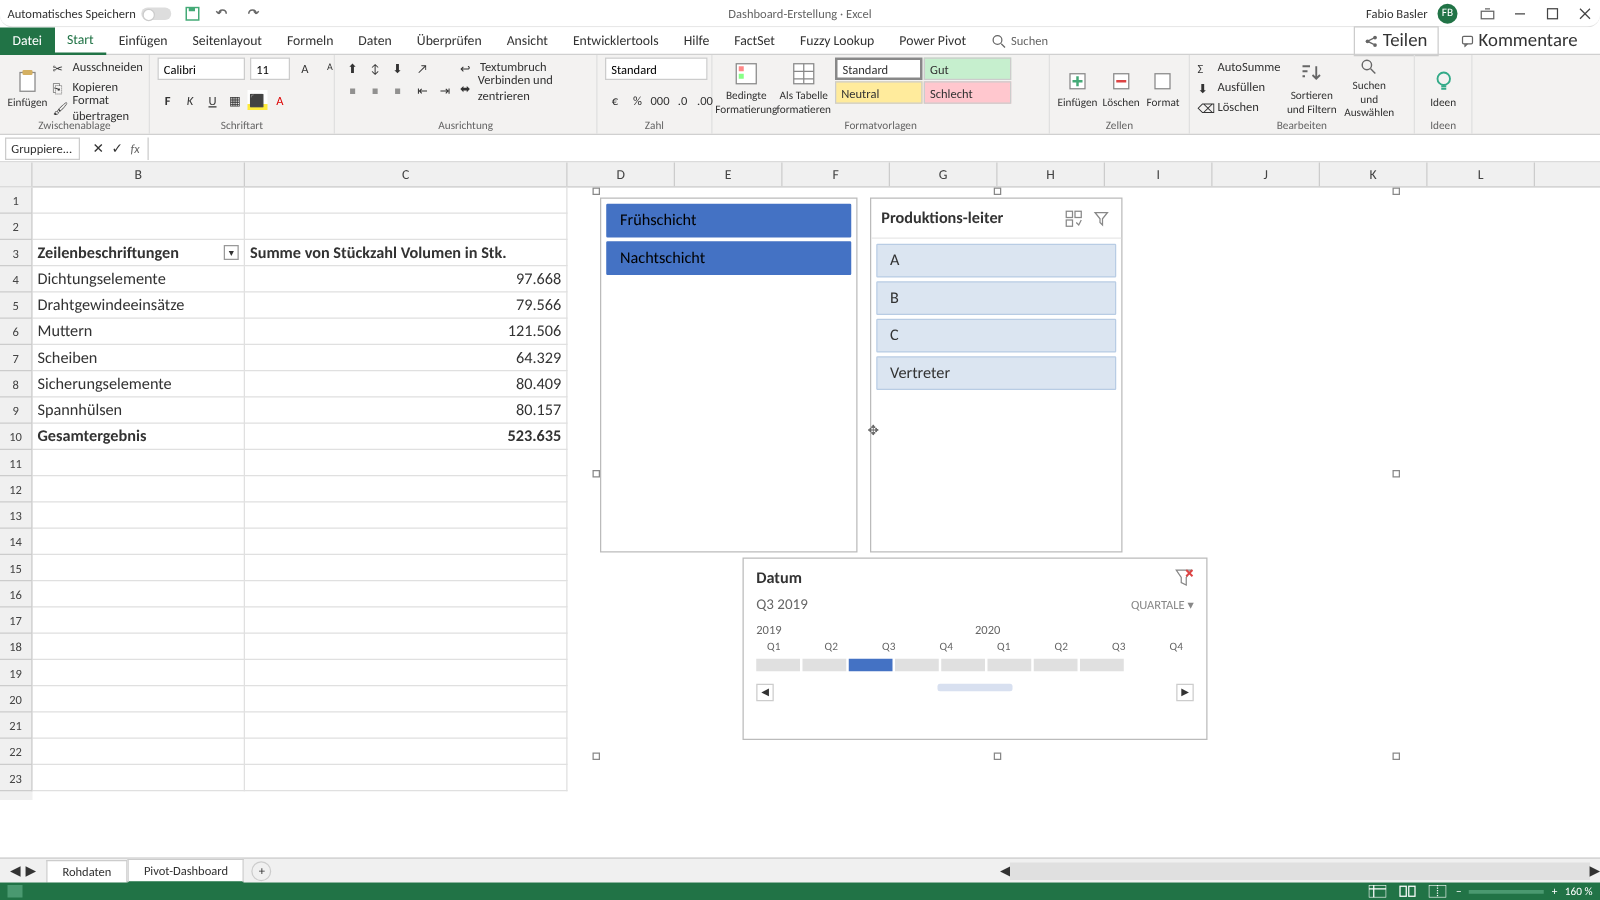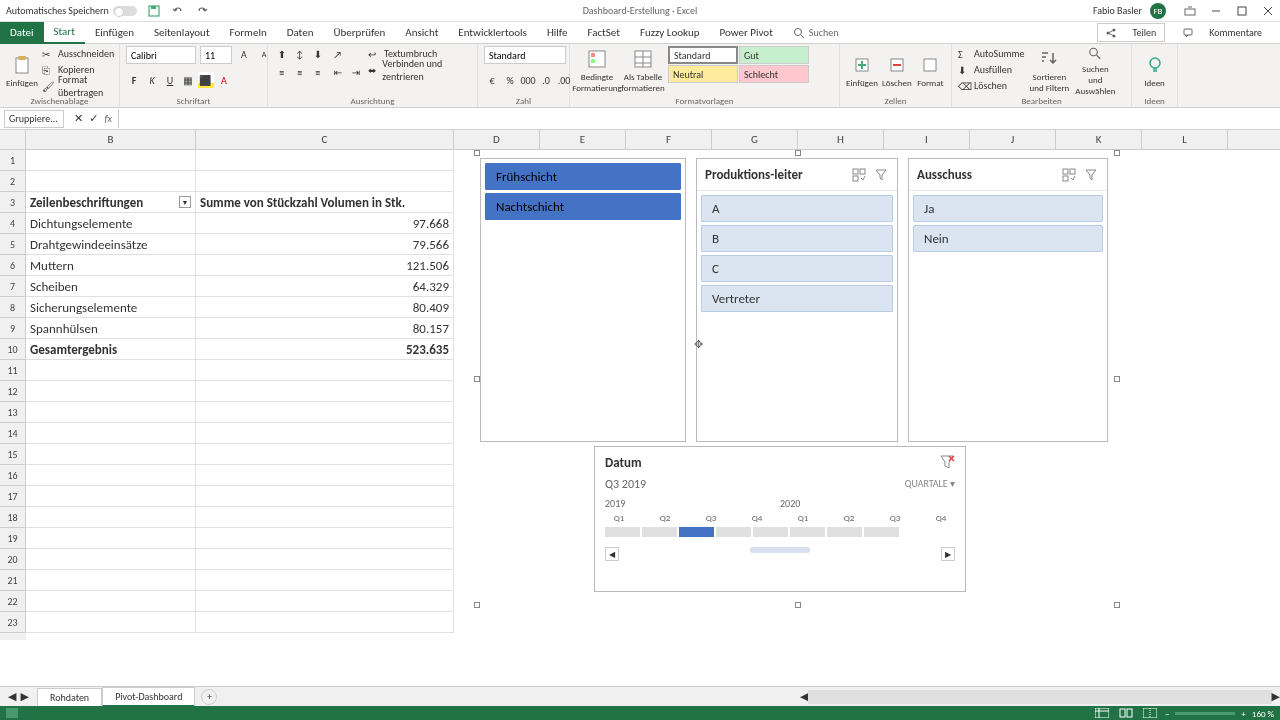--- a/index.html
+++ b/index.html
@@ -1,38 +1,38 @@
 <!DOCTYPE html>
 <html><head>
 <meta charset="utf-8">
 <style>
 * { margin: 0; padding: 0; box-sizing: border-box; font-family: "Segoe UI", Calibri, sans-serif; }
 body { background: #fff; font-size: 11px; color: #333; overflow: hidden; width: 1280px; height: 720px; position: relative; }
 
 
-.titlebar { height: 22px; background: #fff; display: flex; align-items: center; padding: 0 6px; border-bottom: 1px solid #e0e0e0; }
+.titlebar { height: 22px; background: #fff; display: flex; align-items: center; padding: 0 6px; border-bottom: 1px solid #e0e0e0; border-radius: 10px; }
 .autosave { display: flex; align-items: center; gap: 4px; font-size: 10px; }
 .toggle { width: 24px; height: 10px; background: #ddd; border-radius: 5px; position: relative; }
 .toggle::before { content: ""; position: absolute; width: 8px; height: 8px; background: #fff; border-radius: 50%; top: 1px; left: 1px; border: 1px solid #ccc; }
 .qat { display: flex; gap: 10px; margin-left: 10px; }
 .qat-icon { width: 14px; height: 14px; display: flex; align-items: center; justify-content: center; color: #217346; }
 .title-center { position: absolute; left: 50%; transform: translateX(-50%); font-size: 10px; color: #666; }
 .title-right { margin-left: auto; display: flex; align-items: center; gap: 8px; font-size: 10px; }
 .user-badge { width: 16px; height: 16px; background: #217346; color: #fff; border-radius: 50%; display: flex; align-items: center; justify-content: center; font-size: 9px; }
 .win-controls { display: flex; gap: 14px; margin-left: 10px; }
 .win-btn { width: 12px; height: 12px; display: flex; align-items: center; justify-content: center; }
 
 
 .ribbon-tabs { height: 22px; display: flex; align-items: center; padding: 0; background: #fff; border-bottom: 1px solid #d0d0d0; }
 .tab { padding: 0 10px; height: 22px; display: flex; align-items: center; cursor: pointer; font-size: 11px; }
 .tab.file { background: #217346; color: #fff; }
 .tab.active { border-bottom: 2px solid #217346; color: #217346; }
 .ribbon-right { margin-left: auto; display: flex; align-items: center; gap: 10px; padding-right: 10px; }
 .search-box { display: flex; align-items: center; gap: 4px; font-size: 10px; color: #666; }
-.share-btn { display: flex; align-items: center; gap: 16px; padding: 2px 8px; border: 1px solid #ccc; font-size: 10px; }
+.share-btn { display: flex; align-items: center; gap: 4px; padding: 2px 8px; border: 1px solid #ccc; font-size: 15px; }
 
 
 .ribbon { height: 64px; background: #f3f2f1; display: flex; border-bottom: 1px solid #d0d0d0; }
 .ribbon-group { border-right: 1px solid #e0e0e0; padding: 2px 6px; display: flex; flex-direction: column; position: relative; }
 .ribbon-group-label { position: absolute; bottom: 1px; left: 0; right: 0; text-align: center; font-size: 9px; color: #666; }
 .group-content { flex: 1; display: flex; align-items: flex-start; gap: 4px; }
 .big-btn { display: flex; flex-direction: column; align-items: center; justify-content: center; width: 42px; height: 50px; font-size: 9px; text-align: center; }
 .big-btn .icon { width: 20px; height: 20px; margin-bottom: 2px; }
 .small-btns { display: flex; flex-direction: column; gap: 1px; }
 .small-btn { display: flex; align-items: center; gap: 4px; font-size: 10px; height: 15px; }
@@ -614,44 +614,20 @@
         </div>
       </div>
       <div class="slicer-body">
         <div class="slicer-item">A</div>
         <div class="slicer-item">B</div>
         <div class="slicer-item">C</div>
         <div class="slicer-item">Vertreter</div>
       </div>
     </div>
 
-    <div class="slicer" style="top:8px;left:882px;width:200px;height:284px;">
-      <div class="slicer-header">
-        <span>Ausschuss</span>
-        <div class="slicer-icons">
-          <div class="slicer-icon">
-              <svg width="14" height="14" viewBox="0 0 14 14">
-                <rect x="1" y="1" width="5" height="5" fill="none" stroke="#888"></rect>
-                <rect x="8" y="1" width="5" height="5" fill="none" stroke="#888"></rect>
-                <rect x="1" y="8" width="5" height="5" fill="none" stroke="#888"></rect>
-                <path d="M9 10 L11 12 L13 8" fill="none" stroke="#888"></path>
-              </svg>
-            </div>
-          <div class="slicer-icon">
-              <svg width="14" height="14" viewBox="0 0 14 14">
-                <path d="M2 2 L12 2 L8 7 L8 12 L6 10 L6 7 Z" fill="none" stroke="#888"></path>
-              </svg>
-            </div>
-        </div>
-      </div>
-      <div class="slicer-body">
-        <div class="slicer-item">Ja</div>
-        <div class="slicer-item">Nein</div>
-      </div>
-    </div>
 
     <div class="timeline" style="top:296px;left:568px;width:372px;height:146px;">
       <div class="timeline-header">
         <span>Datum</span>
         <span class="timeline-clear">
             <svg width="16" height="16" viewBox="0 0 16 16">
               <path d="M2 2 L14 2 L10 8 L10 14 L6 12 L6 8 Z" fill="none" stroke="#888"></path>
               <line x1="10" y1="2" x2="15" y2="7" stroke="#d44" stroke-width="1.5"></line>
               <line x1="15" y1="2" x2="10" y2="7" stroke="#d44" stroke-width="1.5"></line>
             </svg>

